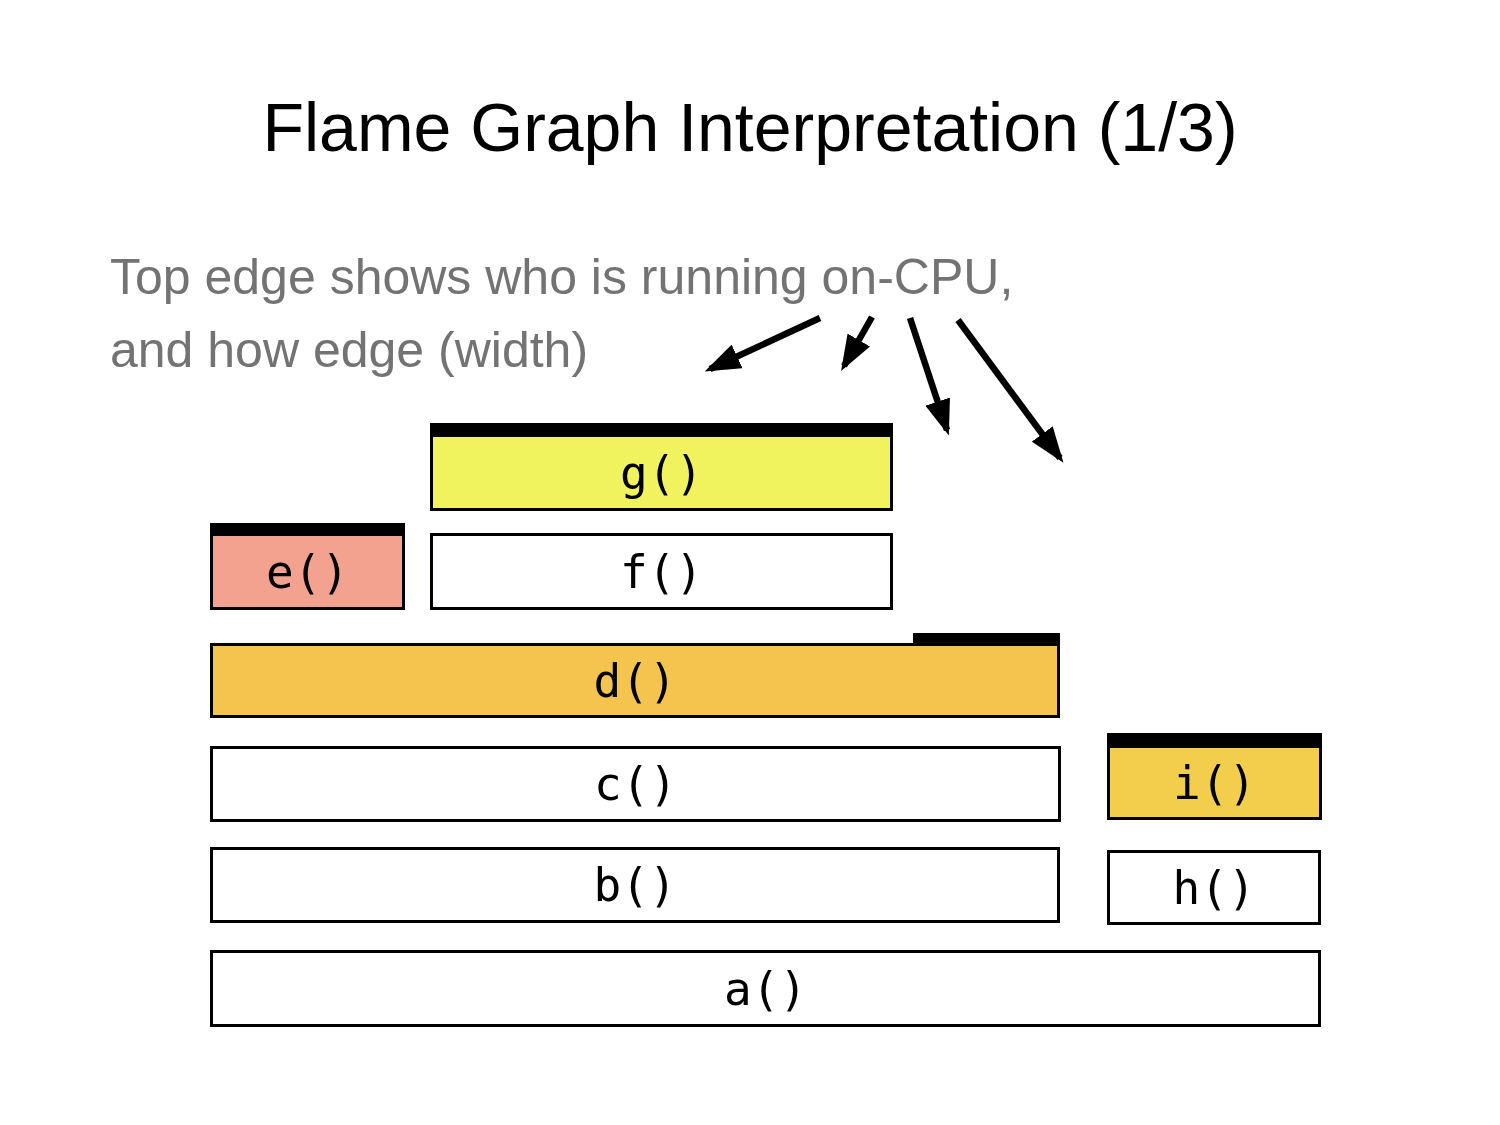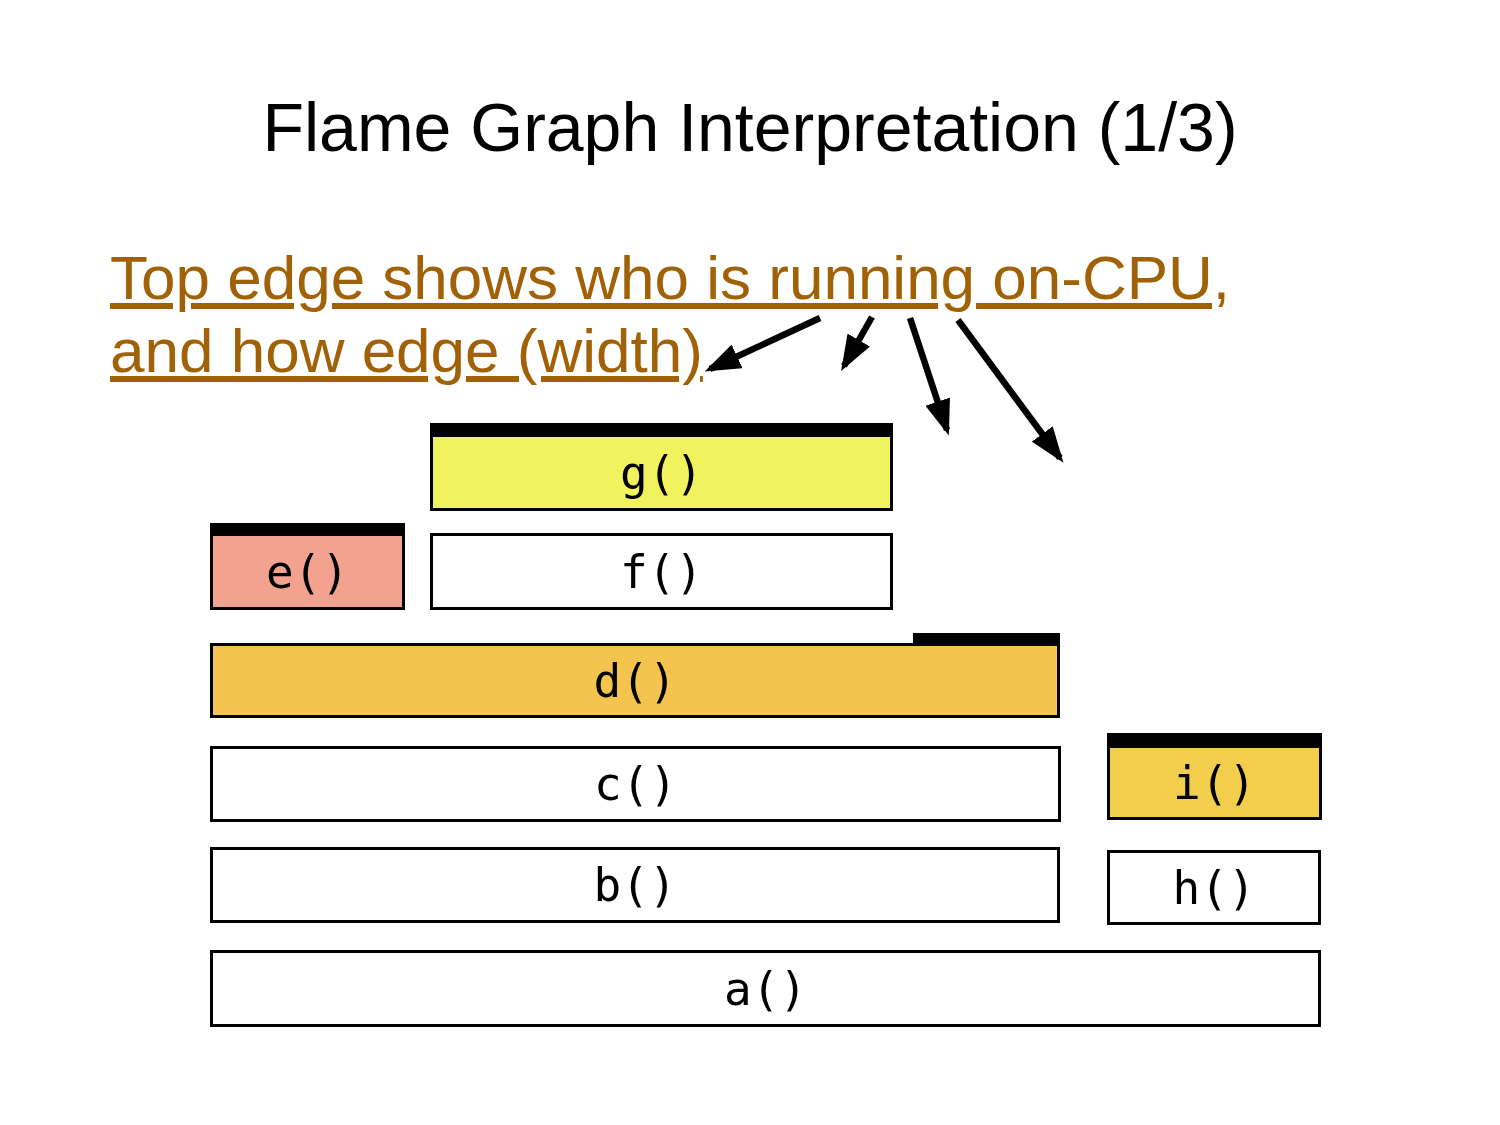--- a/index.html
+++ b/index.html
@@ -18,25 +18,24 @@
     text-align: center;
     font-size: 68px;
     line-height: 82px;
     font-weight: 400;
     color: #000000;
     white-space: nowrap;
   }
   .caption {
     position: absolute;
     left: 110px; top: 241px;
-    font-size: 62px;
+    font-size: 50px;
     line-height: 73px;
-    color: #a16207;
+    color: #737373;
     white-space: nowrap;
-    text-decoration: underline;
   }
   .frame {
     position: absolute;
     box-sizing: border-box;
     border: 3px solid #000000;
     display: flex;
     align-items: center;
     justify-content: center;
     font-family: "DejaVu Sans Mono", "Liberation Mono", monospace;
     font-size: 46px;

